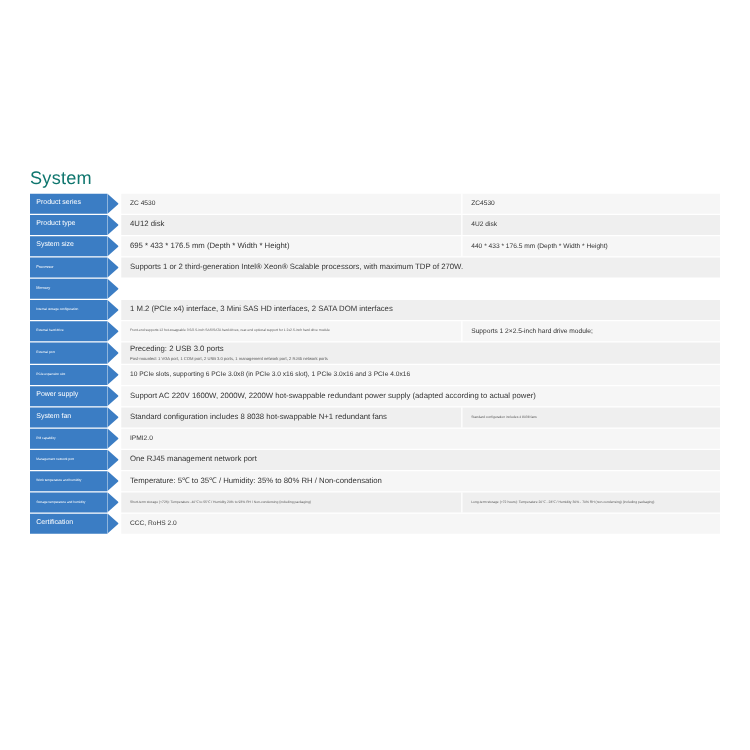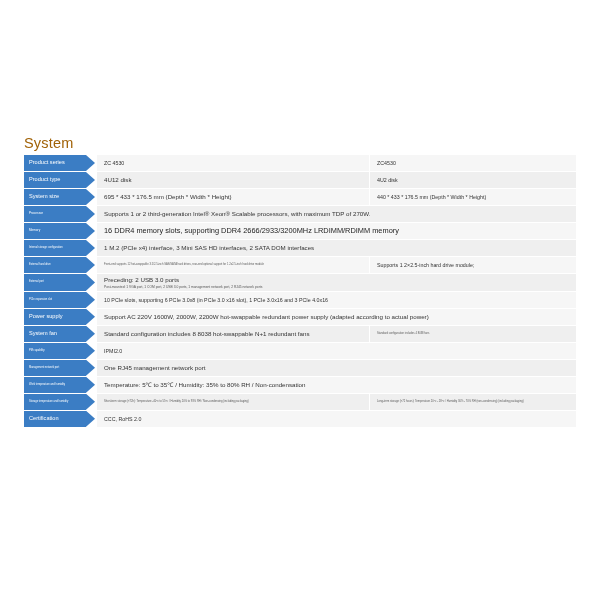--- a/index.html
+++ b/index.html
@@ -19,21 +19,21 @@
     width: 600px;
     height: 600px;
     box-sizing: border-box;
   }
   .section-title {
     position: absolute;
     left: 24px;
     top: 135px;
     font-size: 14.5px;
     font-weight: 400;
-    color: #a16207;
+    color: #0f766e;
     letter-spacing: 0.2px;
   }
   .spec-table {
     position: absolute;
     left: 24px;
     top: 155px;
     width: 552px;
   }
   .spec-row {
     display: flex;
@@ -158,25 +158,20 @@
         <div class="cols">
           <div class="cell-col span">
             <div class="ctext t-md">Supports 1 or 2 third-generation Intel® Xeon® Scalable processors, with maximum TDP of 270W.</div>
           </div>
         </div>
       </div>
       <div class="spec-row">
         <div class="label-tab size-sm">
           <span class="label-text">Memory</span>
         </div>
-        <div class="cols">
-          <div class="cell-col span">
-            <div class="ctext t-lg">16 DDR4 memory slots, supporting DDR4 2666/2933/3200MHz LRDIMM/RDIMM memory</div>
-          </div>
-        </div>
       </div>
       <div class="spec-row alt">
         <div class="label-tab size-xs">
           <span class="label-text">Internal storage configuration</span>
         </div>
         <div class="cols">
           <div class="cell-col span">
             <div class="ctext t-md">1 M.2 (PCIe x4) interface, 3 Mini SAS HD interfaces, 2 SATA DOM interfaces</div>
           </div>
         </div>

